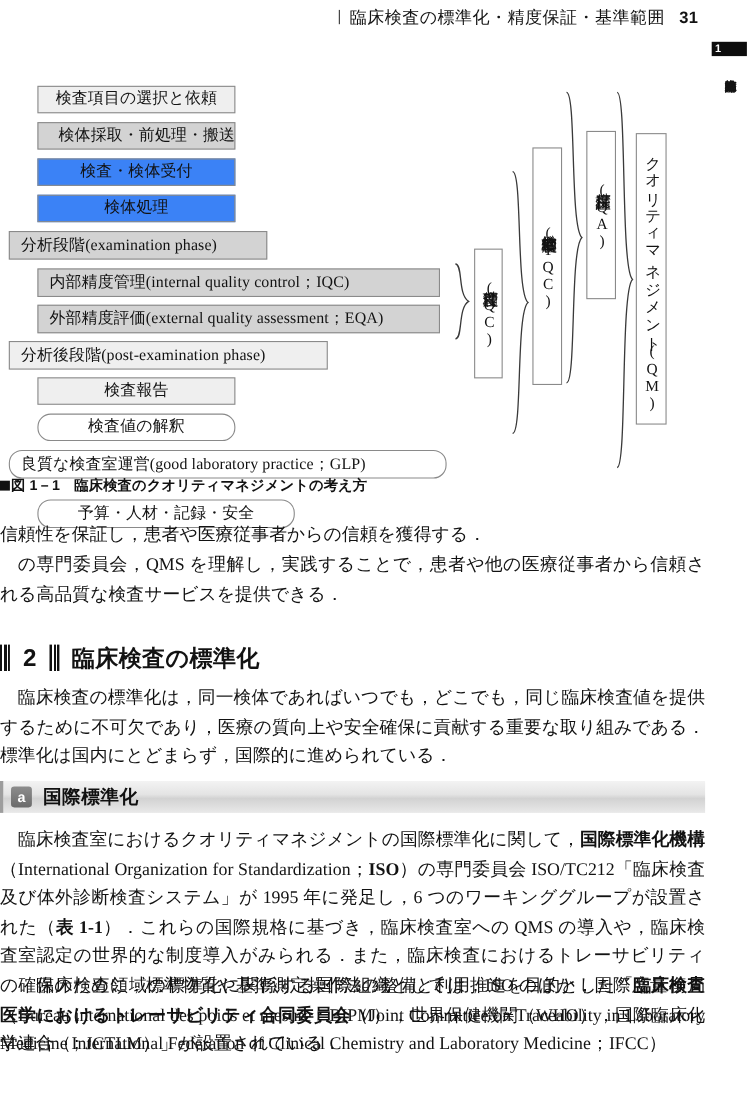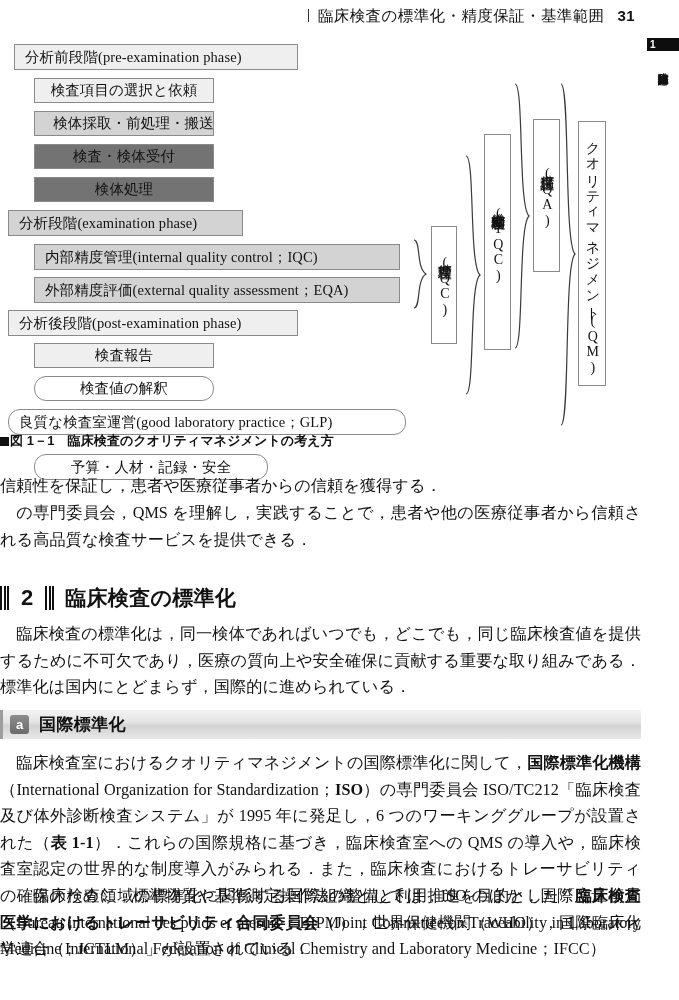--- a/index.html
+++ b/index.html
@@ -93,21 +93,21 @@
     font-size: 14.5px;
     line-height: 1;
     display: flex;
     align-items: center;
     justify-content: center;
     white-space: nowrap;
     letter-spacing: 0.1px;
   }
   .fbox.shade-0 { background: #ffffff; border-radius: 12px; }
   .fbox.shade-1 { background: #efefef; }
-  .fbox.shade-2 { background: #737373; }
+  .fbox.shade-2 { background: #3b82f6; }
   .fbox.shade-3 { background: #d3d3d3; padding-left: 19px; }
   .fbox.lpad { justify-content: flex-start; padding-left: 10px; }
 
   
   .vbox {
     position: absolute;
     border: 1px solid #8a8a8a;
     box-sizing: border-box;
     font-size: 14px;
     writing-mode: vertical-rl;
@@ -236,21 +236,20 @@
   <span class="rule"></span><span class="title">臨床検査の標準化・精度保証・基準範囲</span><span class="pageno">31</span>
 </div>
 
 <div class="sidetab">
   <div class="num">1</div>
   <div class="vtext">臨床検査総論</div>
 </div>
 
 <div class="figure">
 
-  <div class="fbox lpad shade-1" style="left:14px; top:2px; width:284px; height:26px;">分析前段階(pre-examination phase)</div>
 
   <div class="fbox shade-1" style="left:34px; top:36px; width:180px; height:25px;">検査項目の選択と依頼</div>
 
   <div class="fbox shade-3" style="left:34px; top:69px; width:180px; height:25px;">検体採取・前処理・搬送</div>
 
   <div class="fbox shade-2" style="left:34px; top:102px; width:180px; height:25px;">検査・検体受付</div>
 
   <div class="fbox shade-2" style="left:34px; top:135px; width:180px; height:25px;">検体処理</div>
 
   <div class="fbox lpad shade-3" style="left:34px; top:202px; width:366px; height:26px;">内部精度管理(internal quality control；IQC)</div>

